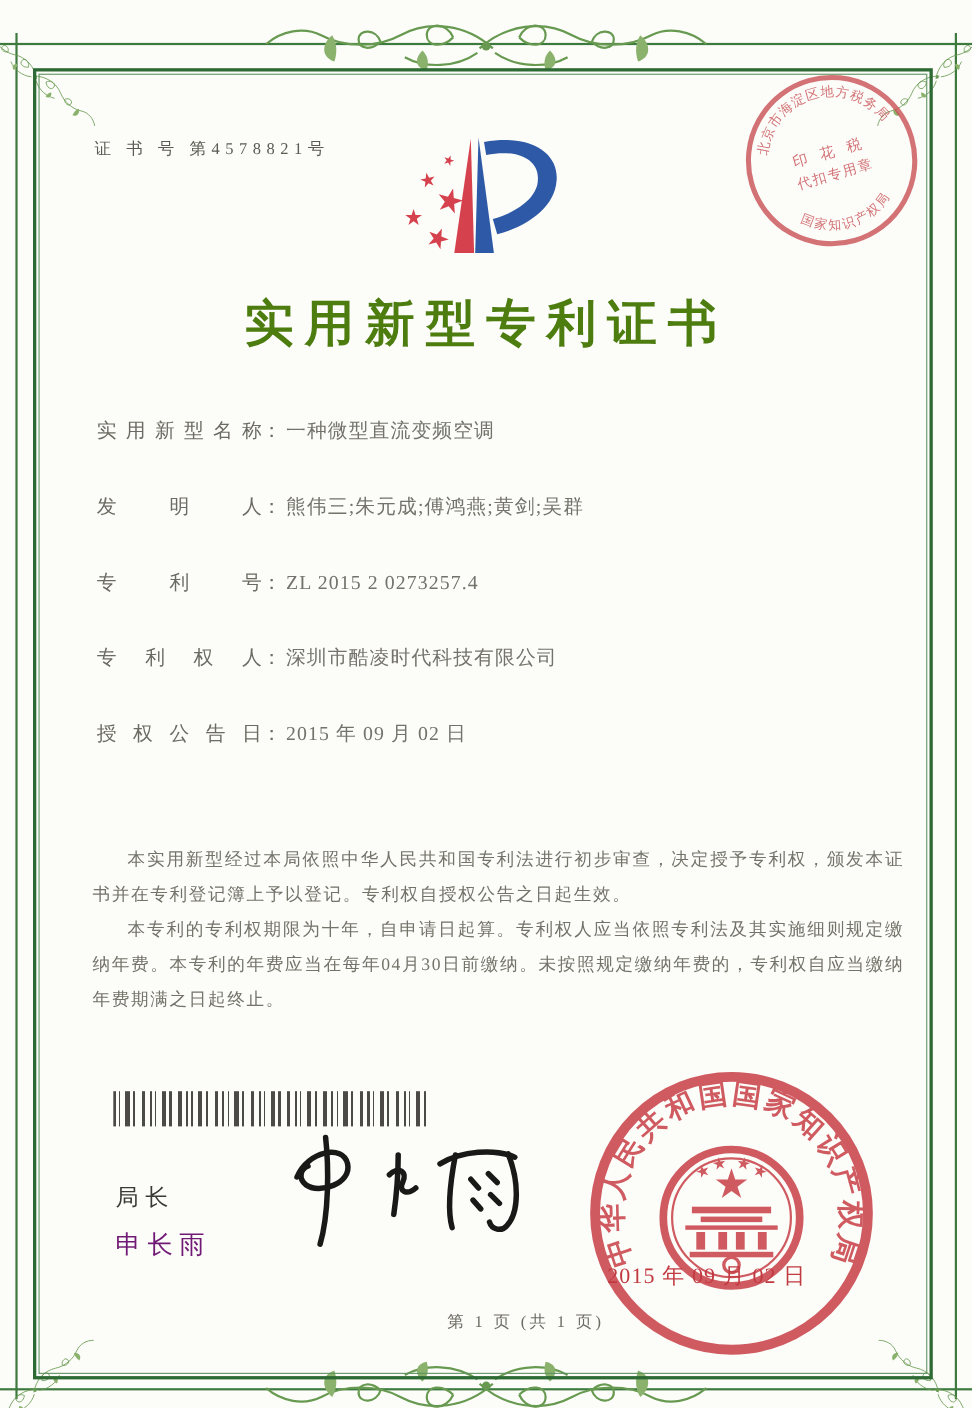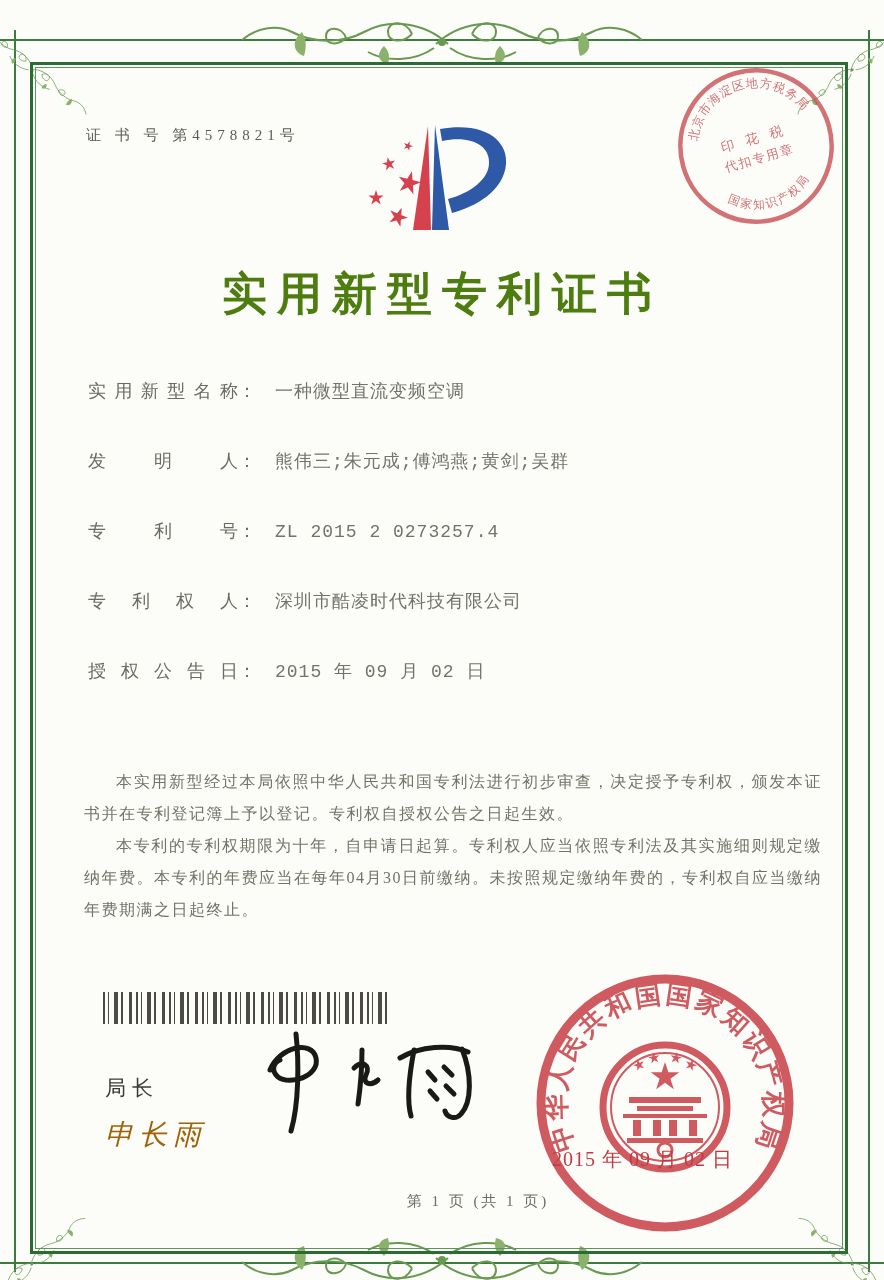--- a/index.html
+++ b/index.html
@@ -38,41 +38,41 @@
     font-size:45px;font-weight:600;letter-spacing:10px;color:#4d7c0f;
   }
   
   .fields{position:absolute;left:88px;top:378px;width:720px;}
   .field-row{margin-bottom:42px;font-size:18px;color:#70706a;line-height:27px;white-space:nowrap;}
   .f-label{
     display:inline-block;width:150px;vertical-align:top;
     text-align:justify;text-align-last:justify;color:#6b6b63;
   }
   .f-colon{display:inline-block;color:#6b6b63;}
-  .f-value{display:inline-block;margin-left:19px;letter-spacing:1px;color:#73736b;font-family:Liberation Mono, monospace;}
+  .f-value{display:inline-block;margin-left:4px;letter-spacing:1px;color:#73736b;}
   
   .body-text{
     position:absolute;left:84px;top:766px;width:738px;
     font-size:16px;line-height:32px;color:#73736a;
     text-align:justify;letter-spacing:1.5px;
   }
   .body-text p{margin:0;text-indent:2em;}
   
   .barcode{
     position:absolute;left:103px;top:992px;width:288px;height:32px;opacity:.88;
     background:
       repeating-linear-gradient(90deg,
         #34322d 0 2px,transparent 2px 5px,
         #34322d 5px 6px,transparent 6px 11px,
         #34322d 11px 15px,transparent 15px 18px,
         #34322d 18px 20px,transparent 20px 26px,
         #34322d 26px 29px,transparent 29px 33px);
   }
   .signer-title{position:absolute;left:105px;top:1074px;font-size:21px;letter-spacing:6px;color:#3b3b36;}
-  .signer-name{position:absolute;left:105px;top:1116px;font-size:28px;letter-spacing:6px;color:#a16207;font-style:italic;}
+  .signer-name{position:absolute;left:105px;top:1116px;font-size:23px;letter-spacing:6px;color:#701a75;}
   .signature{position:absolute;left:232px;top:1016px;}
   .gov-seal{position:absolute;left:530px;top:968px;opacity:.86;}
   .seal-date{
     position:absolute;left:552px;top:1146px;width:230px;
     font-size:20px;color:#c23a41;letter-spacing:1px;white-space:nowrap;
   }
   .tax-seal{position:absolute;left:672px;top:62px;transform:rotate(-16deg);opacity:.8;}
   .footer{
     position:absolute;left:0;top:1192px;width:884px;text-align:center;
     font-size:15px;letter-spacing:3px;color:#6d6d65;padding-left:36px;

